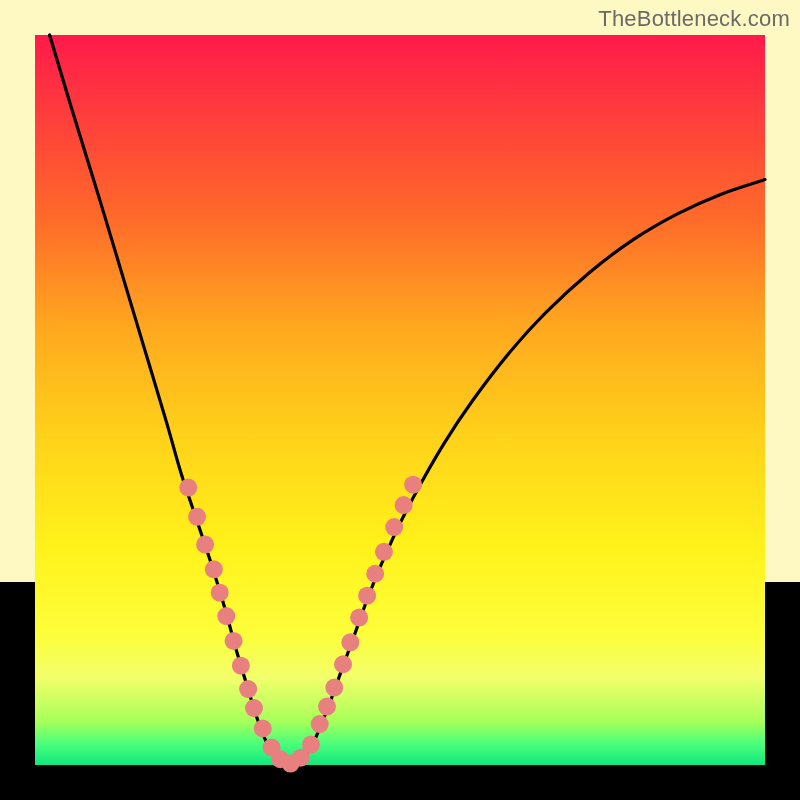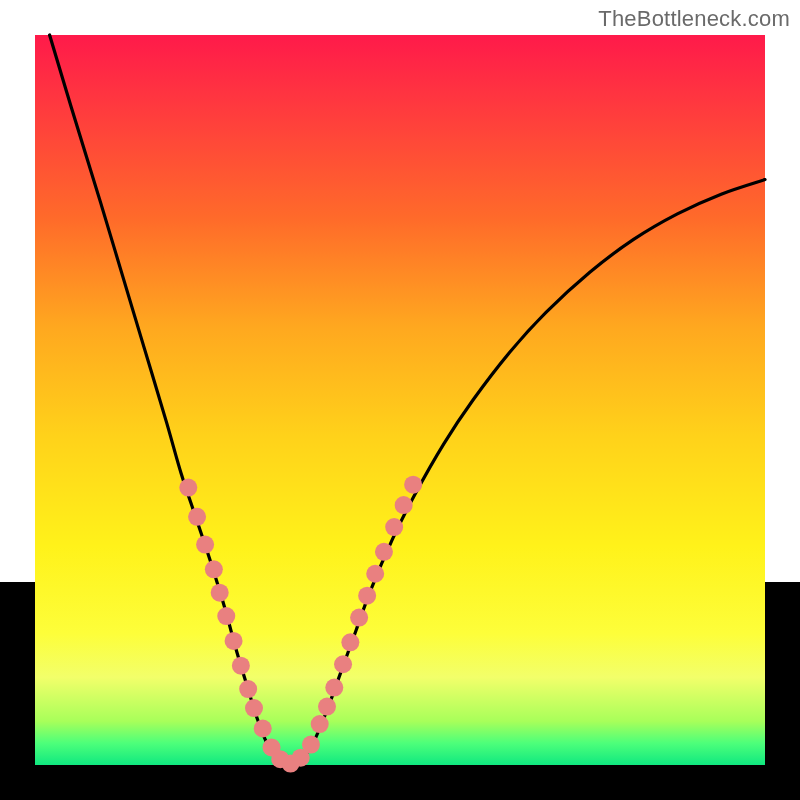--- a/index.html
+++ b/index.html
@@ -9,21 +9,21 @@
     height: 800px;
     background: #000;
     overflow: hidden;
   }
   .frame {
     position: absolute;
     left: 0;
     top: 0;
     width: 800px;
     height: 582px;
-    background: #ffffff;
+    background: #fef9c3;
   }
   .plot {
     position: absolute;
     left: 35px;
     top: 35px;
     width: 730px;
     height: 730px;
     background: linear-gradient(to bottom,
       #ff1a4a 0%,
       #ff3a3e 10%,

